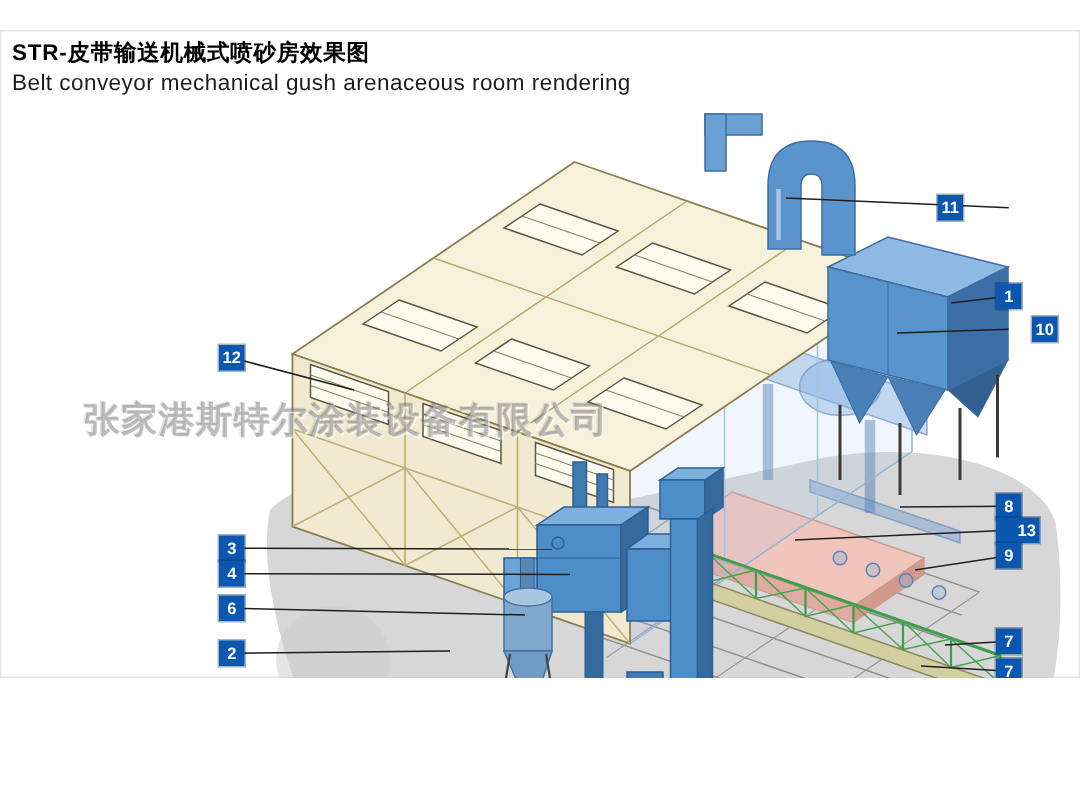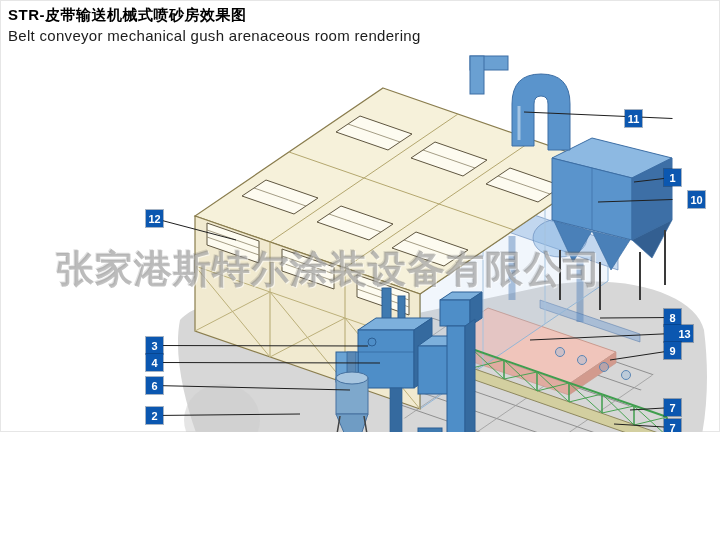--- a/index.html
+++ b/index.html
@@ -4,27 +4,27 @@
 <style>
   :root{
     --callout-bg:#0b57b0; --callout-text:#ffffff;
     --wall:#f1ead0; --roof:#f6f1da; --frame:#8a7d4e;
     --mblue:#4e8ec8; --mblue-d:#356a9f; --mblue-l:#7db0dc;
     --pink:#f0c5bb; --ground:#d7d7d7; --green:#4aa353; --yellow:#d9c04a;
     --glass:rgba(165,200,235,0.16);
   }
   html,body{margin:0;padding:0;background:#fff;}
   .stage{position:relative;width:720px;height:432px;background:#fff;overflow:hidden;
-         box-shadow:inset 0 0 0 1px #e6e6e6;font-family:"Liberation Sans",sans-serif;}
+         box-shadow:inset 0 0 0 1px #e6e6e6;font-family:"Liberation Sans",sans-serif;margin-top:20px;}
   .stage svg{position:absolute;left:0;top:0;}
   .titleblock{position:absolute;left:8px;top:6px;z-index:6;}
   .t1{font-size:15px;font-weight:bold;color:#000;letter-spacing:.5px;}
   .t2{font-size:15px;color:#1c1c1c;margin-top:2px;letter-spacing:.3px;}
   .watermark{position:absolute;left:56px;top:244px;z-index:4;white-space:nowrap;
-    font-size:38px;font-weight:bold;letter-spacing:1px;color:rgba(118,118,118,.44);
+    font-size:24px;font-weight:bold;letter-spacing:1px;color:rgba(118,118,118,.44);
     text-shadow:1px 1px 0 rgba(255,255,255,.55), -1px -1px 0 rgba(90,90,90,.18);}
   .callout{position:absolute;width:17px;height:17px;z-index:5;display:flex;align-items:center;
     justify-content:center;font-size:11px;font-weight:bold;background:var(--callout-bg);
     color:var(--callout-text);box-shadow:0 0 0 1px rgba(0,40,90,.35);}
   .ground{fill:var(--ground);}
   .roofc{fill:var(--roof);stroke:var(--frame);stroke-width:1.2;}
   .wallc{fill:var(--wall);stroke:var(--frame);stroke-width:1.2;}
   .glassc{fill:var(--glass);stroke:#93b6d6;stroke-width:1;}
   .tan{stroke:#b4a76f;stroke-width:1;fill:none;}
   .brace{stroke:#bcb07a;stroke-width:1;fill:none;}

